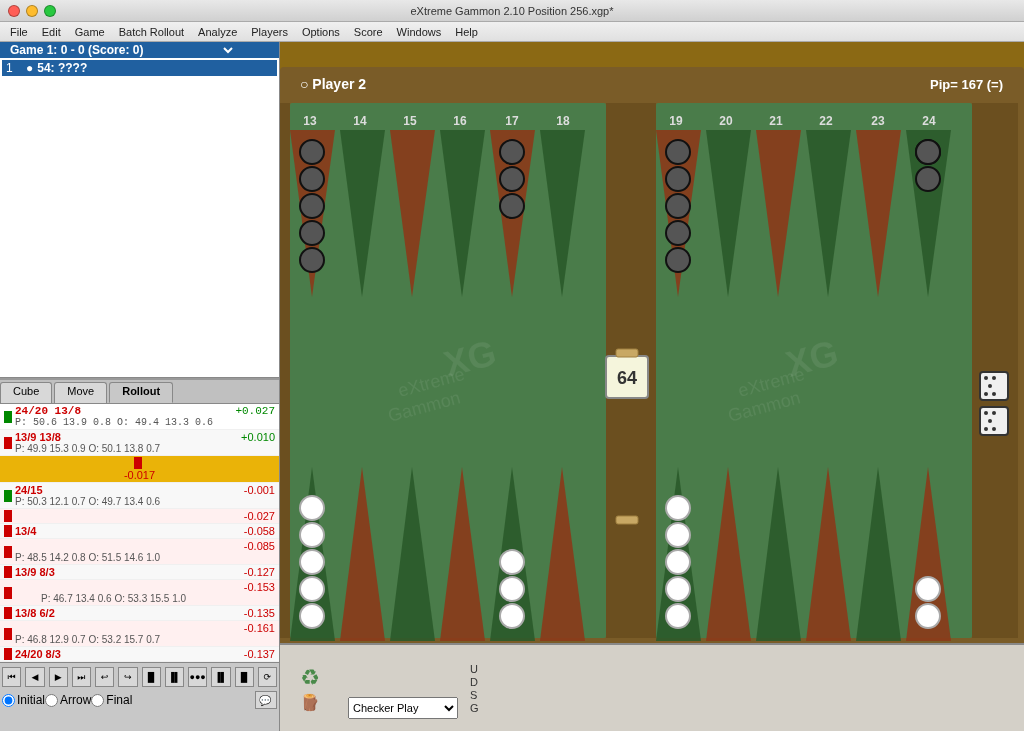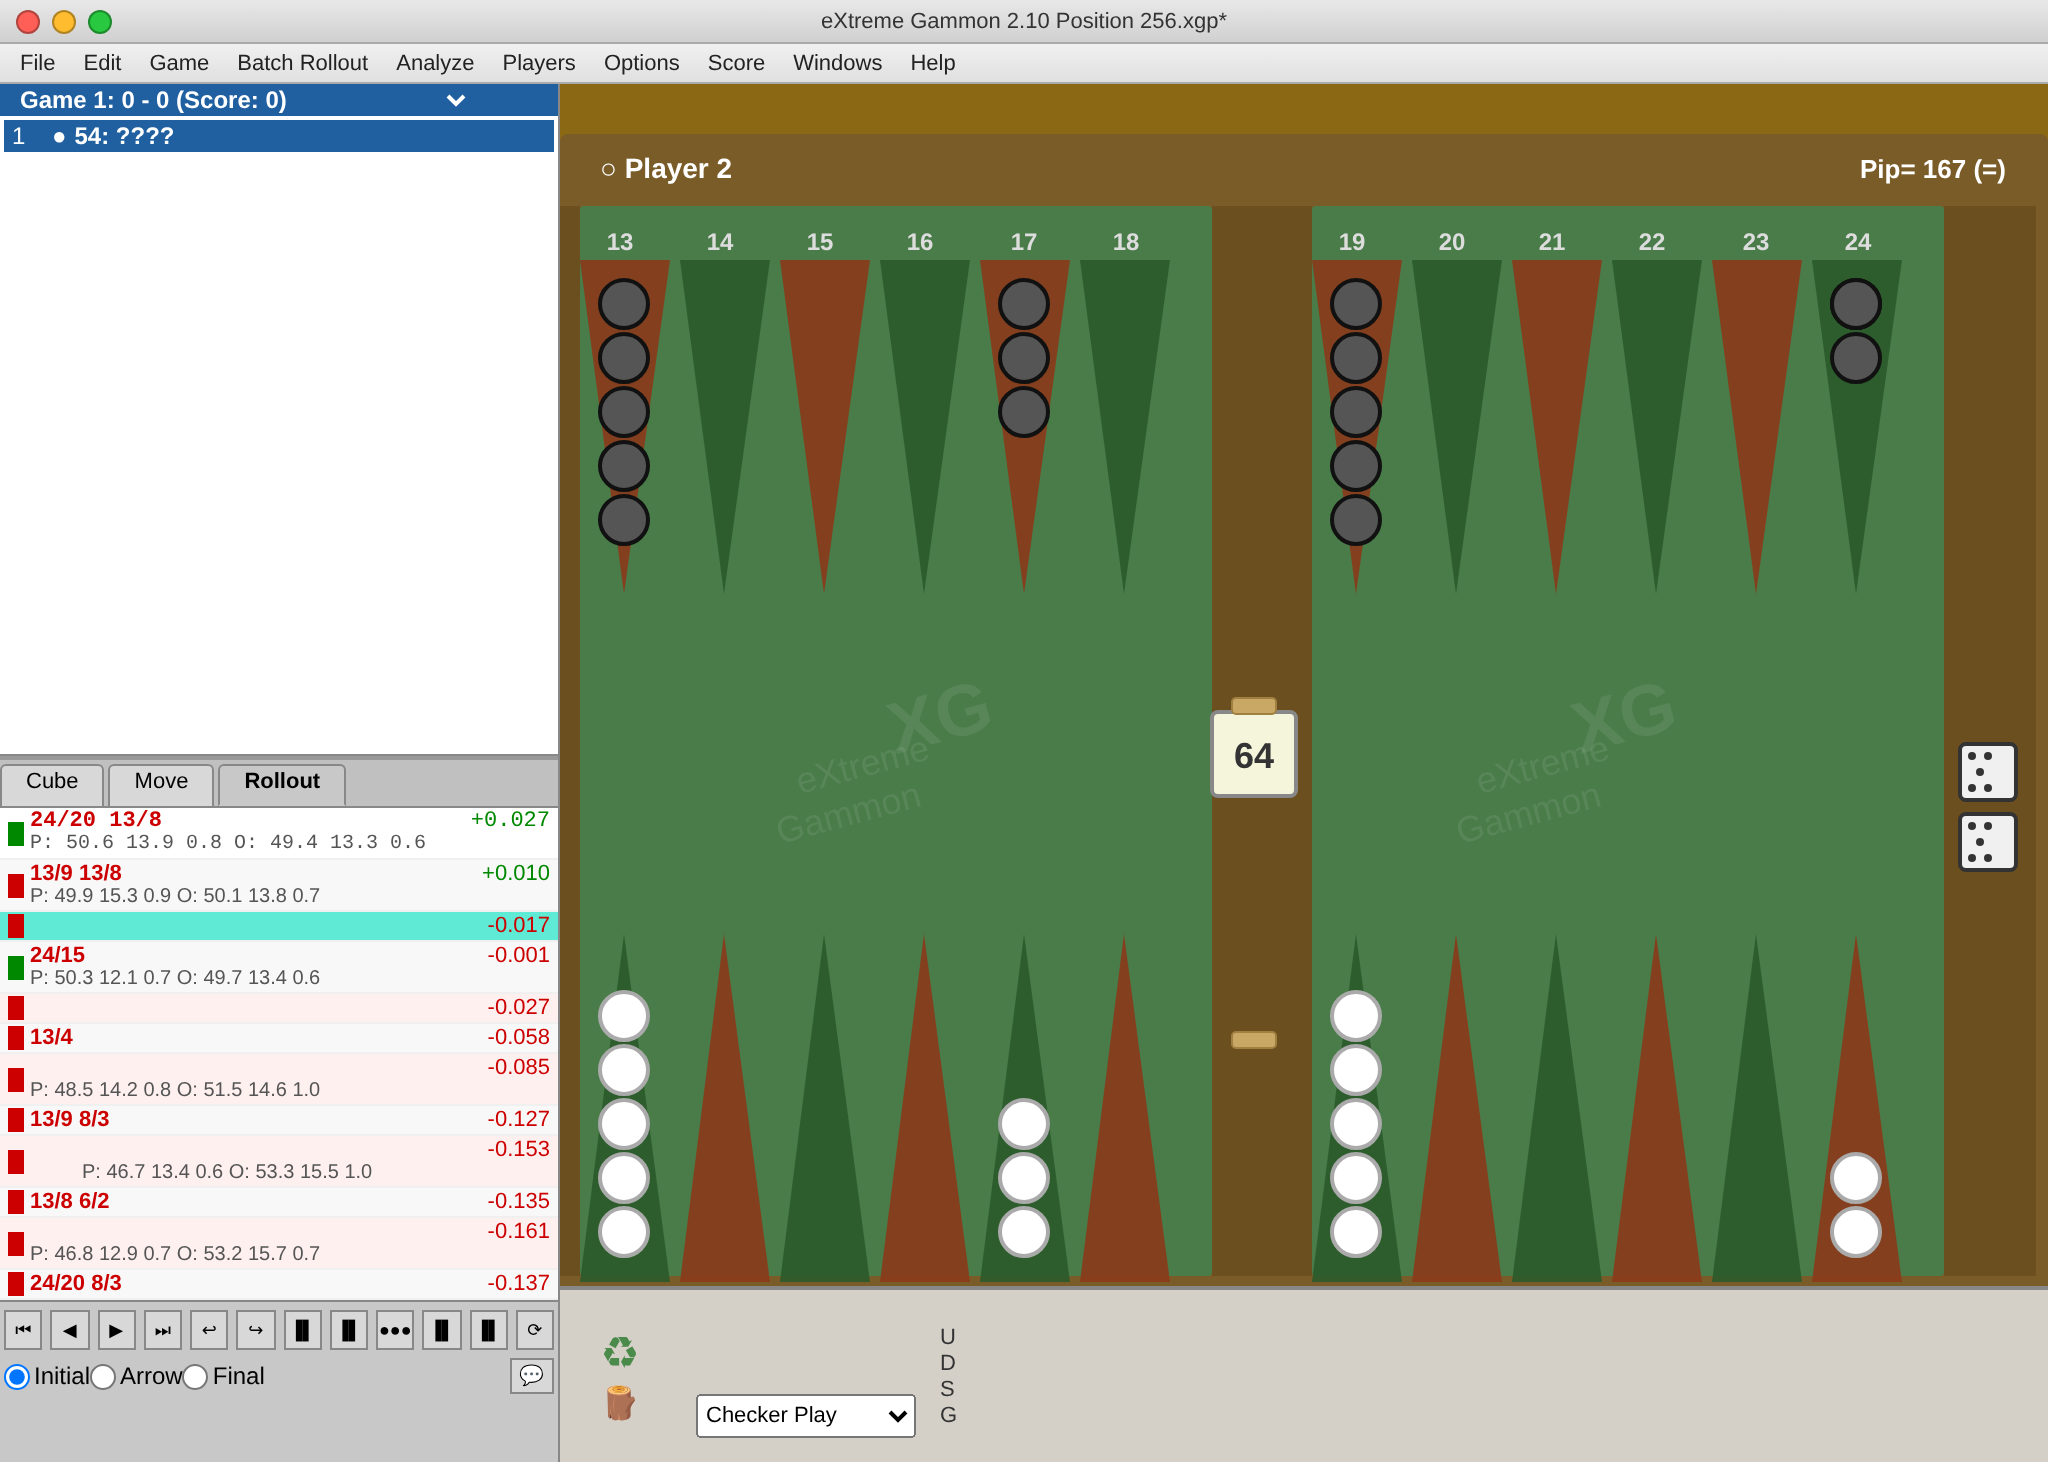--- a/index.html
+++ b/index.html
@@ -160,21 +160,21 @@
           <div style="width:8px;height:12px;background:#cc0000;margin-right:3px;flex-shrink:0;"></div>
           <div style="display:flex;flex-direction:column;flex:1;">
             <div style="display:flex;justify-content:space-between;">
               <span style="color:#cc0000;font-weight:bold;font-size:11px;">13/9 13/8</span>
               <span style="color:#008800;font-size:11px;">+0.010</span>
             </div>
             <span style="color:#555;font-size:10px;">P: 49.9 15.3 0.9   O: 50.1 13.8 0.7</span>
           </div>
         </div>
 
-        <div class="summary-row" style="background:#5eead4;">
+        <div class="summary-row" style="background:#eab308;flex-direction:column;">
           <div style="width:8px;height:12px;background:#cc0000;margin-right:3px;flex-shrink:0;"></div>
           <div style="display:flex;flex-direction:column;flex:1;">
             <div style="display:flex;justify-content:space-between;">
               <span style="color:#cc0000;font-weight:bold;font-size:11px;"></span>
               <span style="color:#cc0000;font-size:11px;">-0.017</span>
             </div>
           </div>
         </div>
 
         <div class="summary-row">

